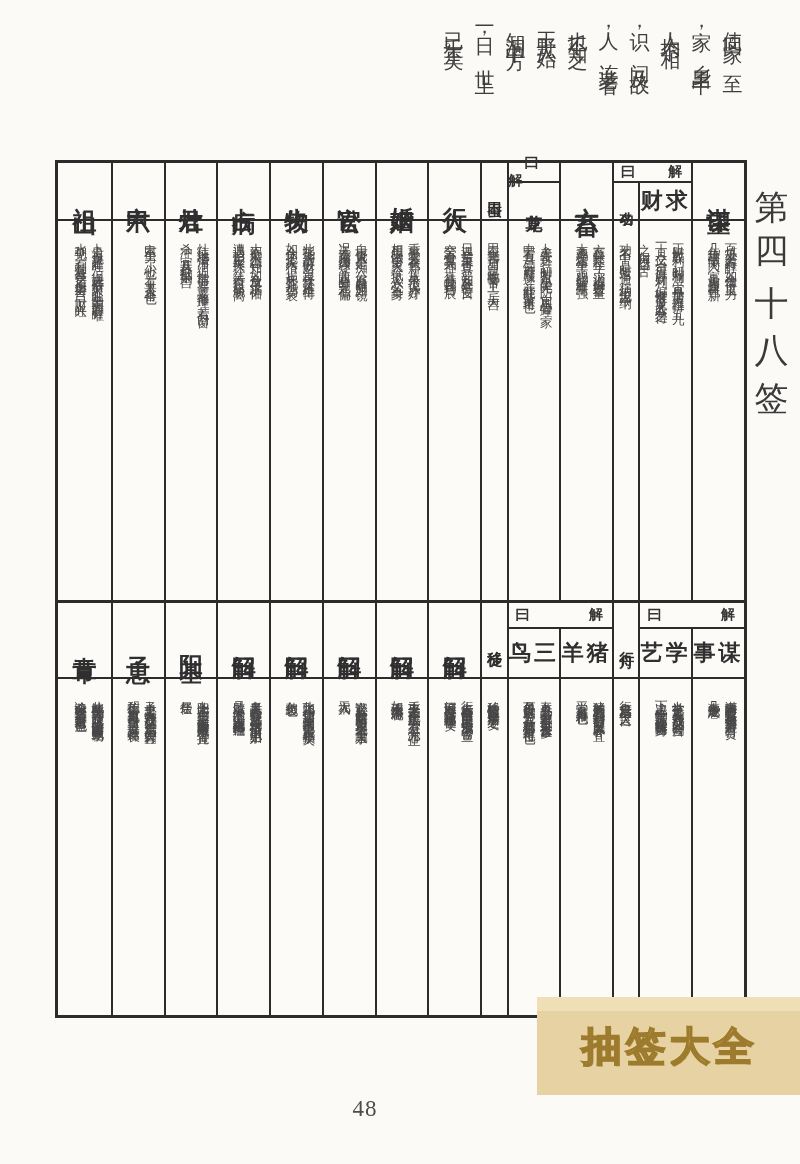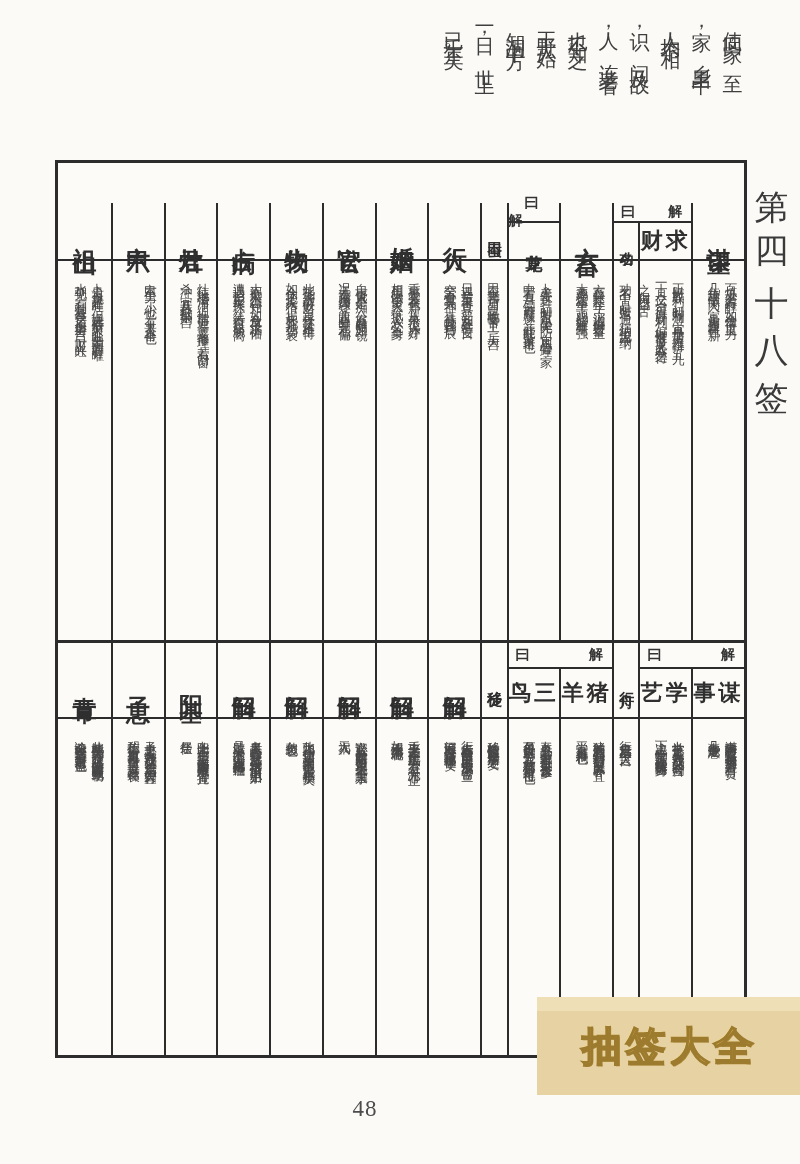--- a/index.html
+++ b/index.html
@@ -26,21 +26,21 @@
     position:absolute; top:163px; right:6px; height:430px;
     writing-mode:vertical-rl; font-size:34px; letter-spacing:48px; color:#3a3a3a;
   }
   
   .grid-table{
     position:absolute; left:55px; top:160px; width:692px;
     border:3px solid var(--border); background:#fcfbf8;
   }
   .trow{display:flex; width:100%;}
   .trow + .trow{border-top:3px solid var(--border);}
-  .trow1{height:437px;margin-top:40px;} .trow2{height:415px;}
+  .trow1{height:437px;} .trow2{height:415px;}
   .tcol{display:flex; flex-direction:column; min-width:0;}
   .tcol.wide{flex:2 1 0;} .tcol.narrow{flex:1 1 0;}
   .thead{display:flex; flex-direction:column; border-bottom:2px solid var(--border); flex:0 0 auto;}
   .trow1 .thead{height:58px;} .trow2 .thead{height:76px;}
   .bl{border-left:2px solid var(--border);}
   .hfull{flex:1; display:flex; align-items:center; justify-content:center;
          font-weight:bold; font-size:24px; letter-spacing:3px; color:#2f2f2f;}
   .hfull.small{font-size:15px; letter-spacing:1px;}
   .band{display:flex; align-items:center; justify-content:center;
         border-bottom:2px solid var(--border); font-size:14px; font-weight:600; color:#333;}

